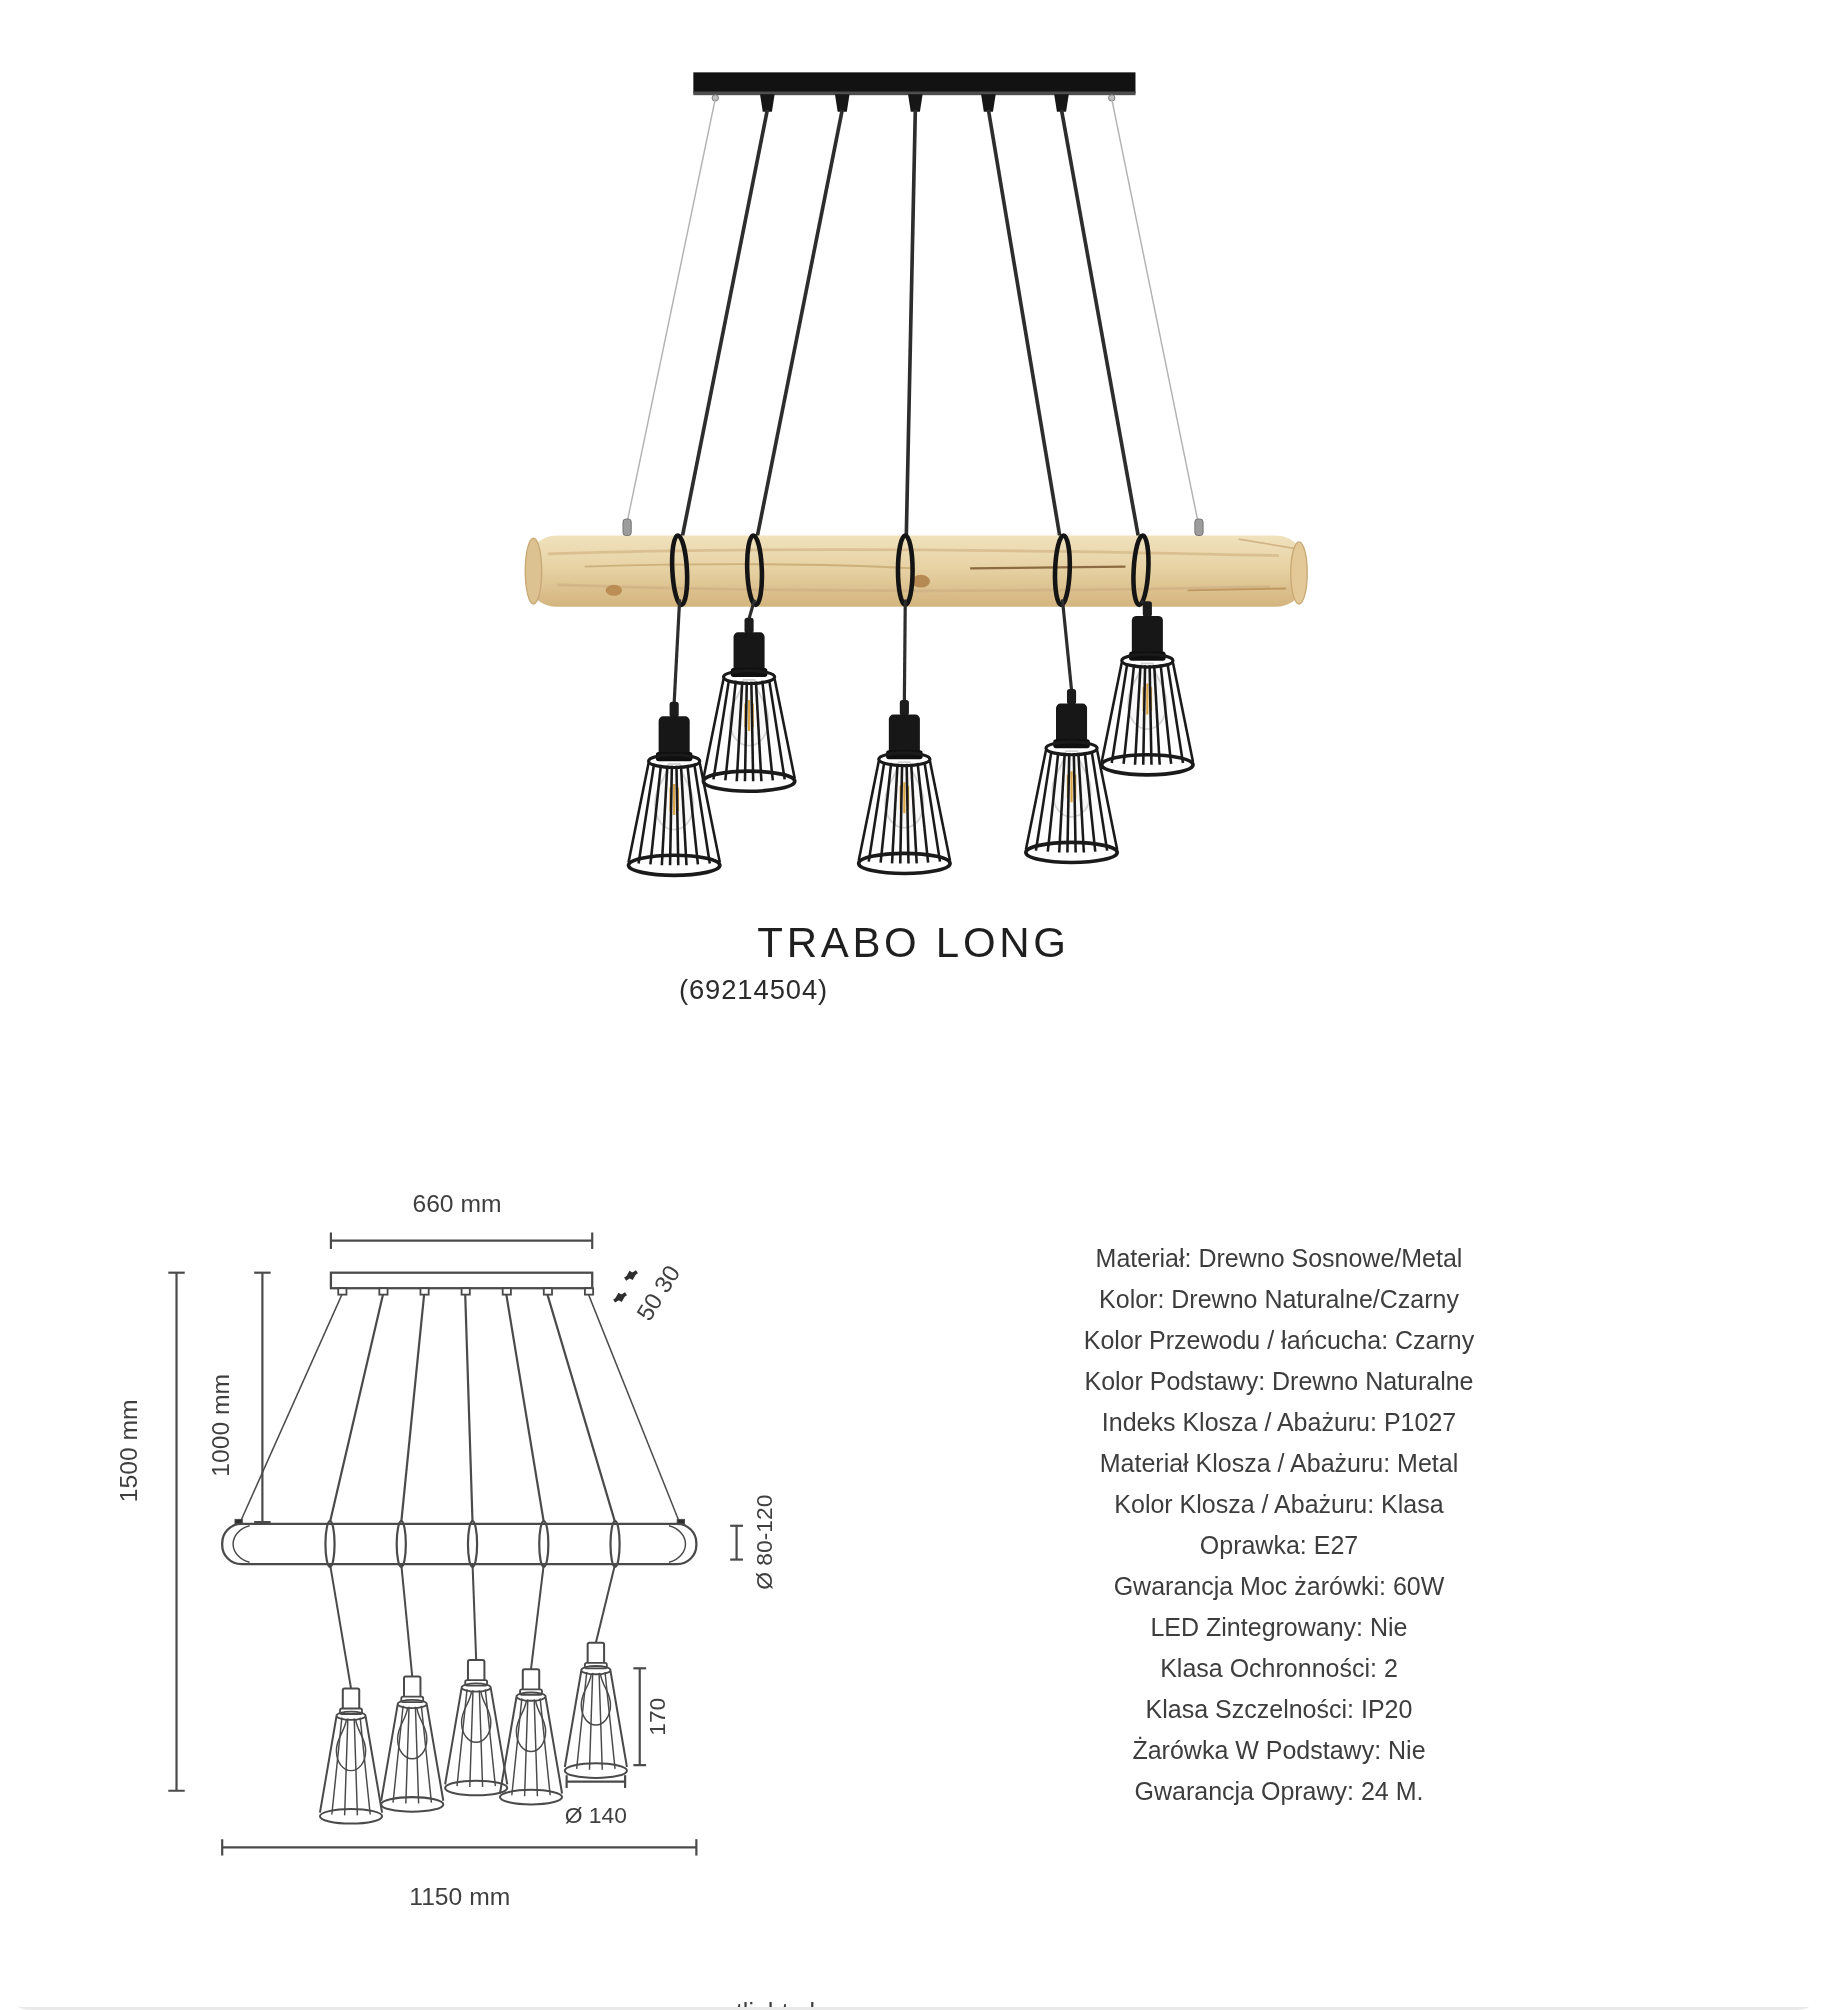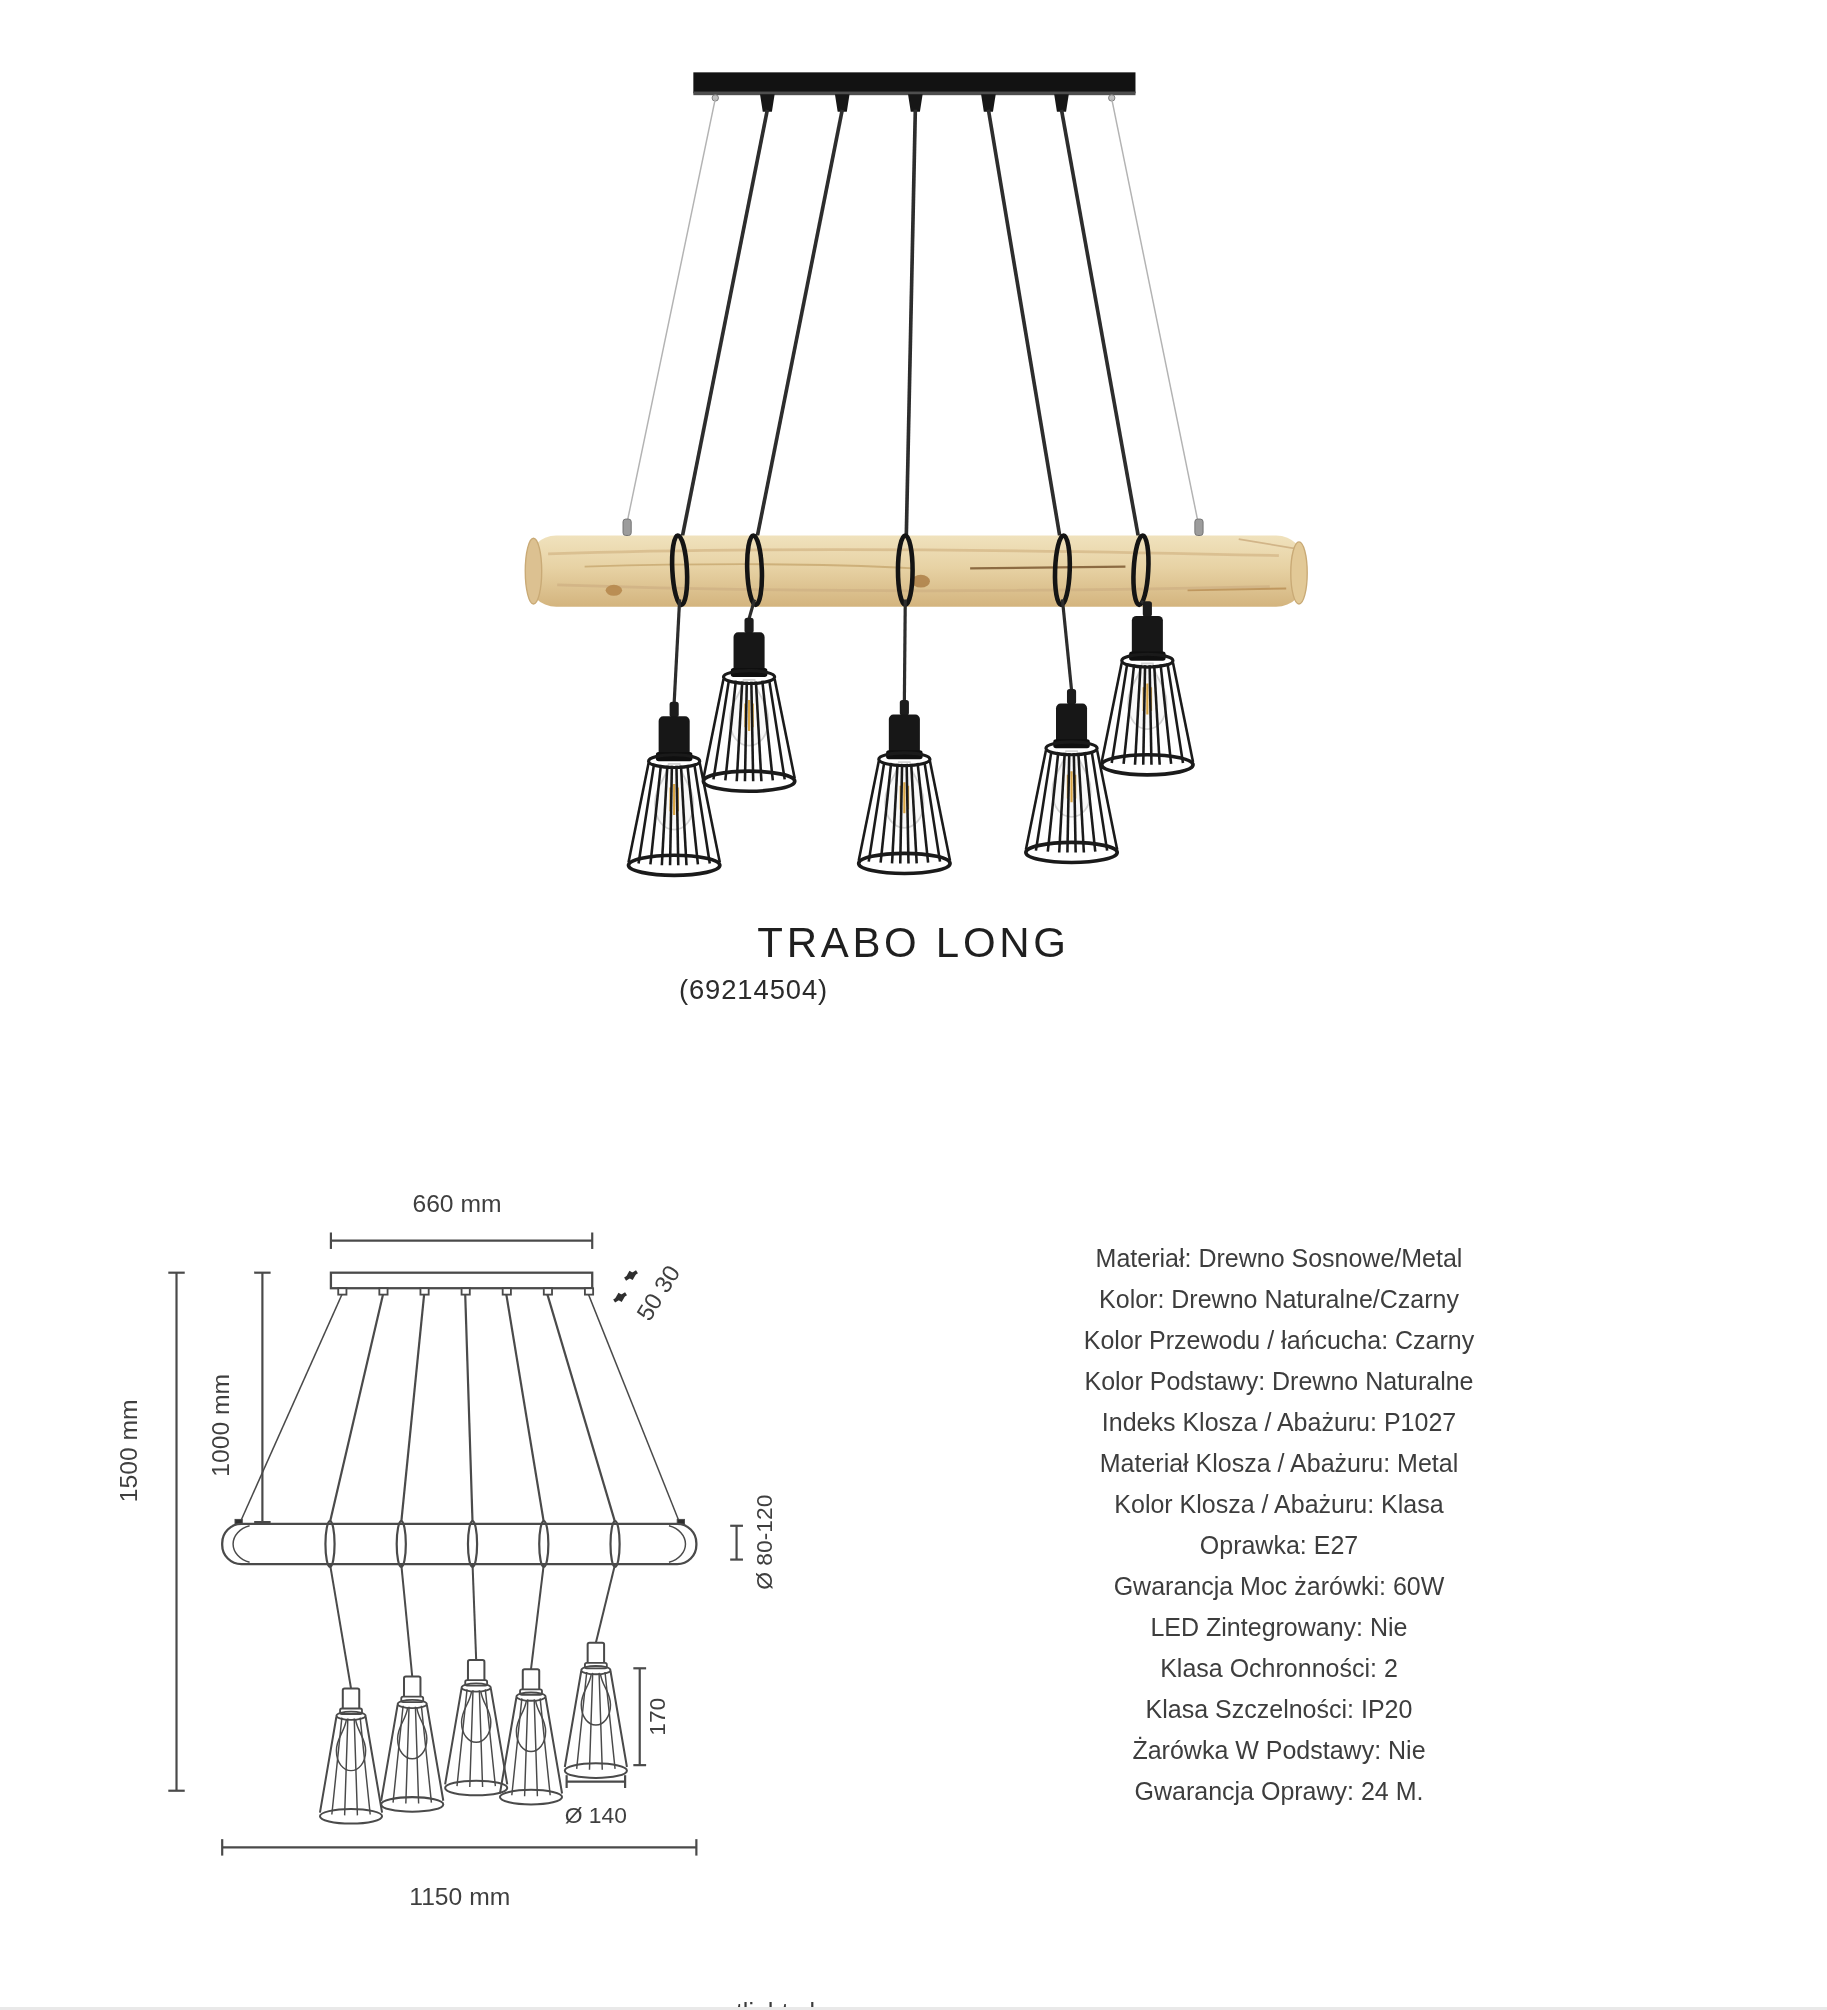--- a/index.html
+++ b/index.html
@@ -1,17 +1,17 @@
 <!DOCTYPE html>
 <html style="font-size:14.6px"><head>
 <meta charset="utf-8">
 <style>
   html,body{margin:0;padding:0;background:#ffffff;}
   .page{position:relative;width:1827px;height:2010px;background:#fff;overflow:hidden;
-        font-family:"Liberation Sans",sans-serif;color:#3d3d3d;}
+        font-family:"Liberation Sans",sans-serif;color:#3d3d3d;border-radius:31px;}
   .photo-svg{position:absolute;left:0;top:0;}
   .diagram-svg{position:absolute;left:0;top:0;}
   .product-title{position:absolute;left:0;top:919px;width:1827px;text-align:center;
         font-size:42px;letter-spacing:3.7px;font-weight:400;color:#1f1f1f;}
   .product-code{position:absolute;left:0;top:974px;width:1507px;text-align:center;
         font-size:27.4px;letter-spacing:0.9px;color:#2b2b2b;}
   .spec-list{position:absolute;left:1005px;top:1215px;width:548px;text-align:center;margin-top:23px;}
   .spec-line{font-size:25px;line-height:41px;color:#3d3d3d;white-space:nowrap;}
   .site-footer{position:absolute;left:0;top:1990px;width:1451px;text-align:center;
         font-size:25px;color:#3a3a3a;margin-top:8px;}

